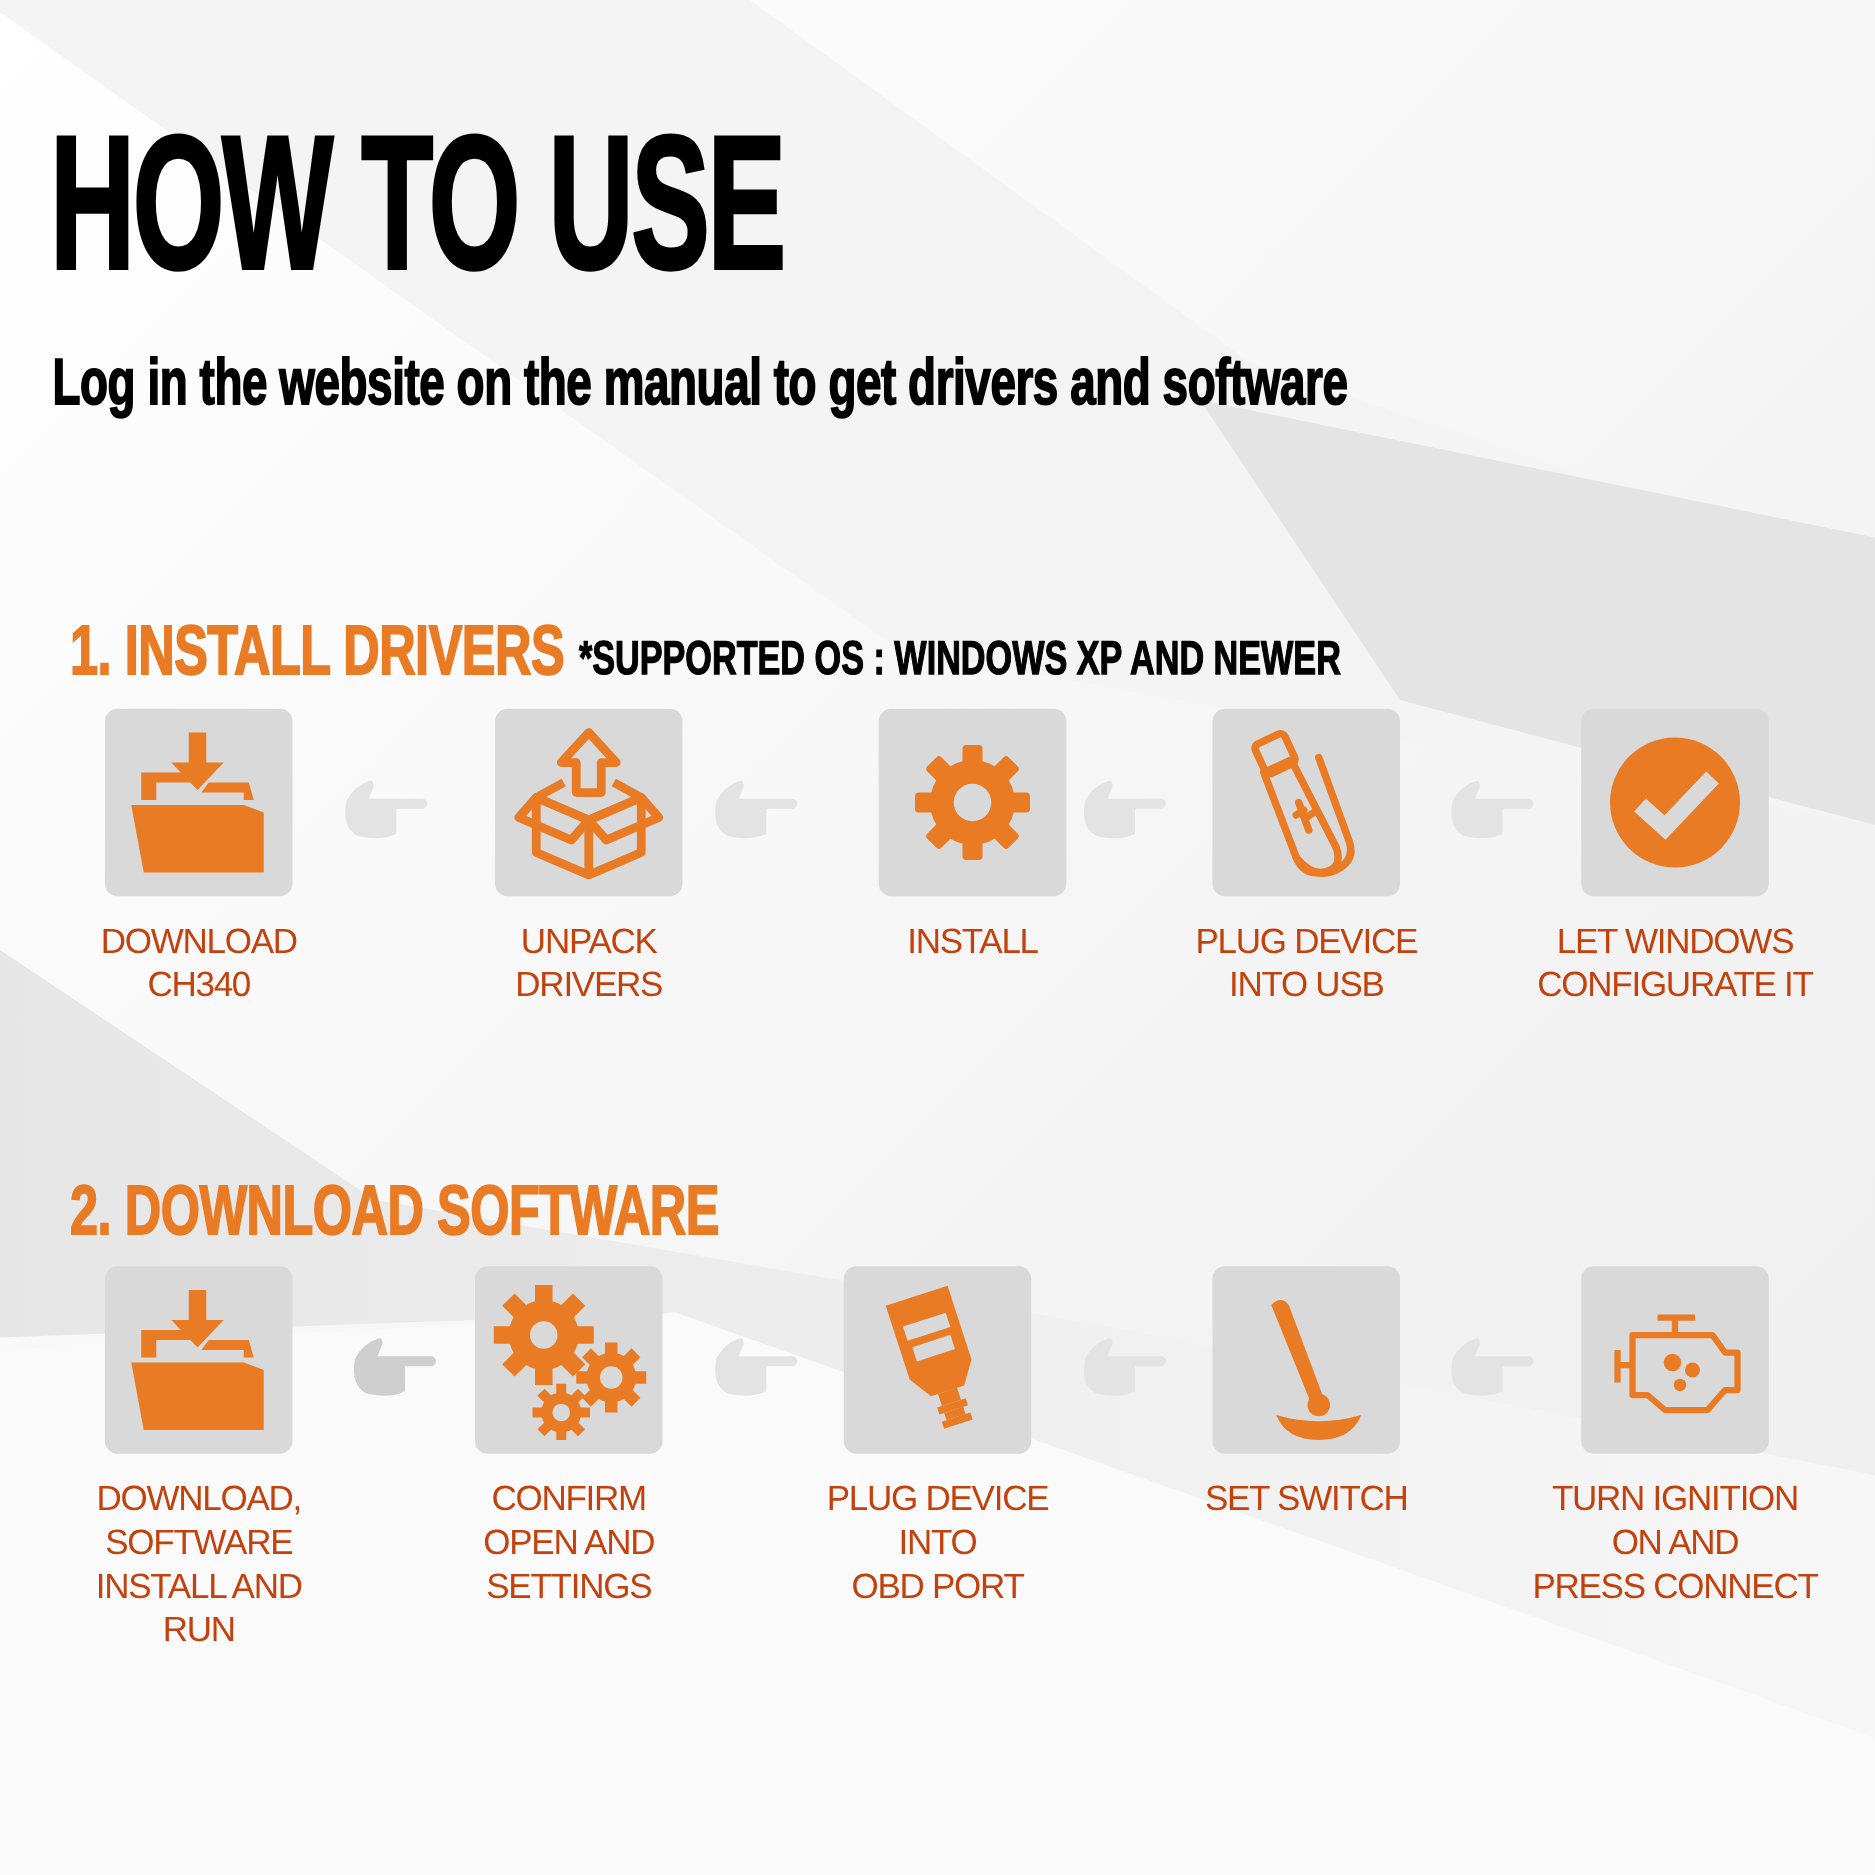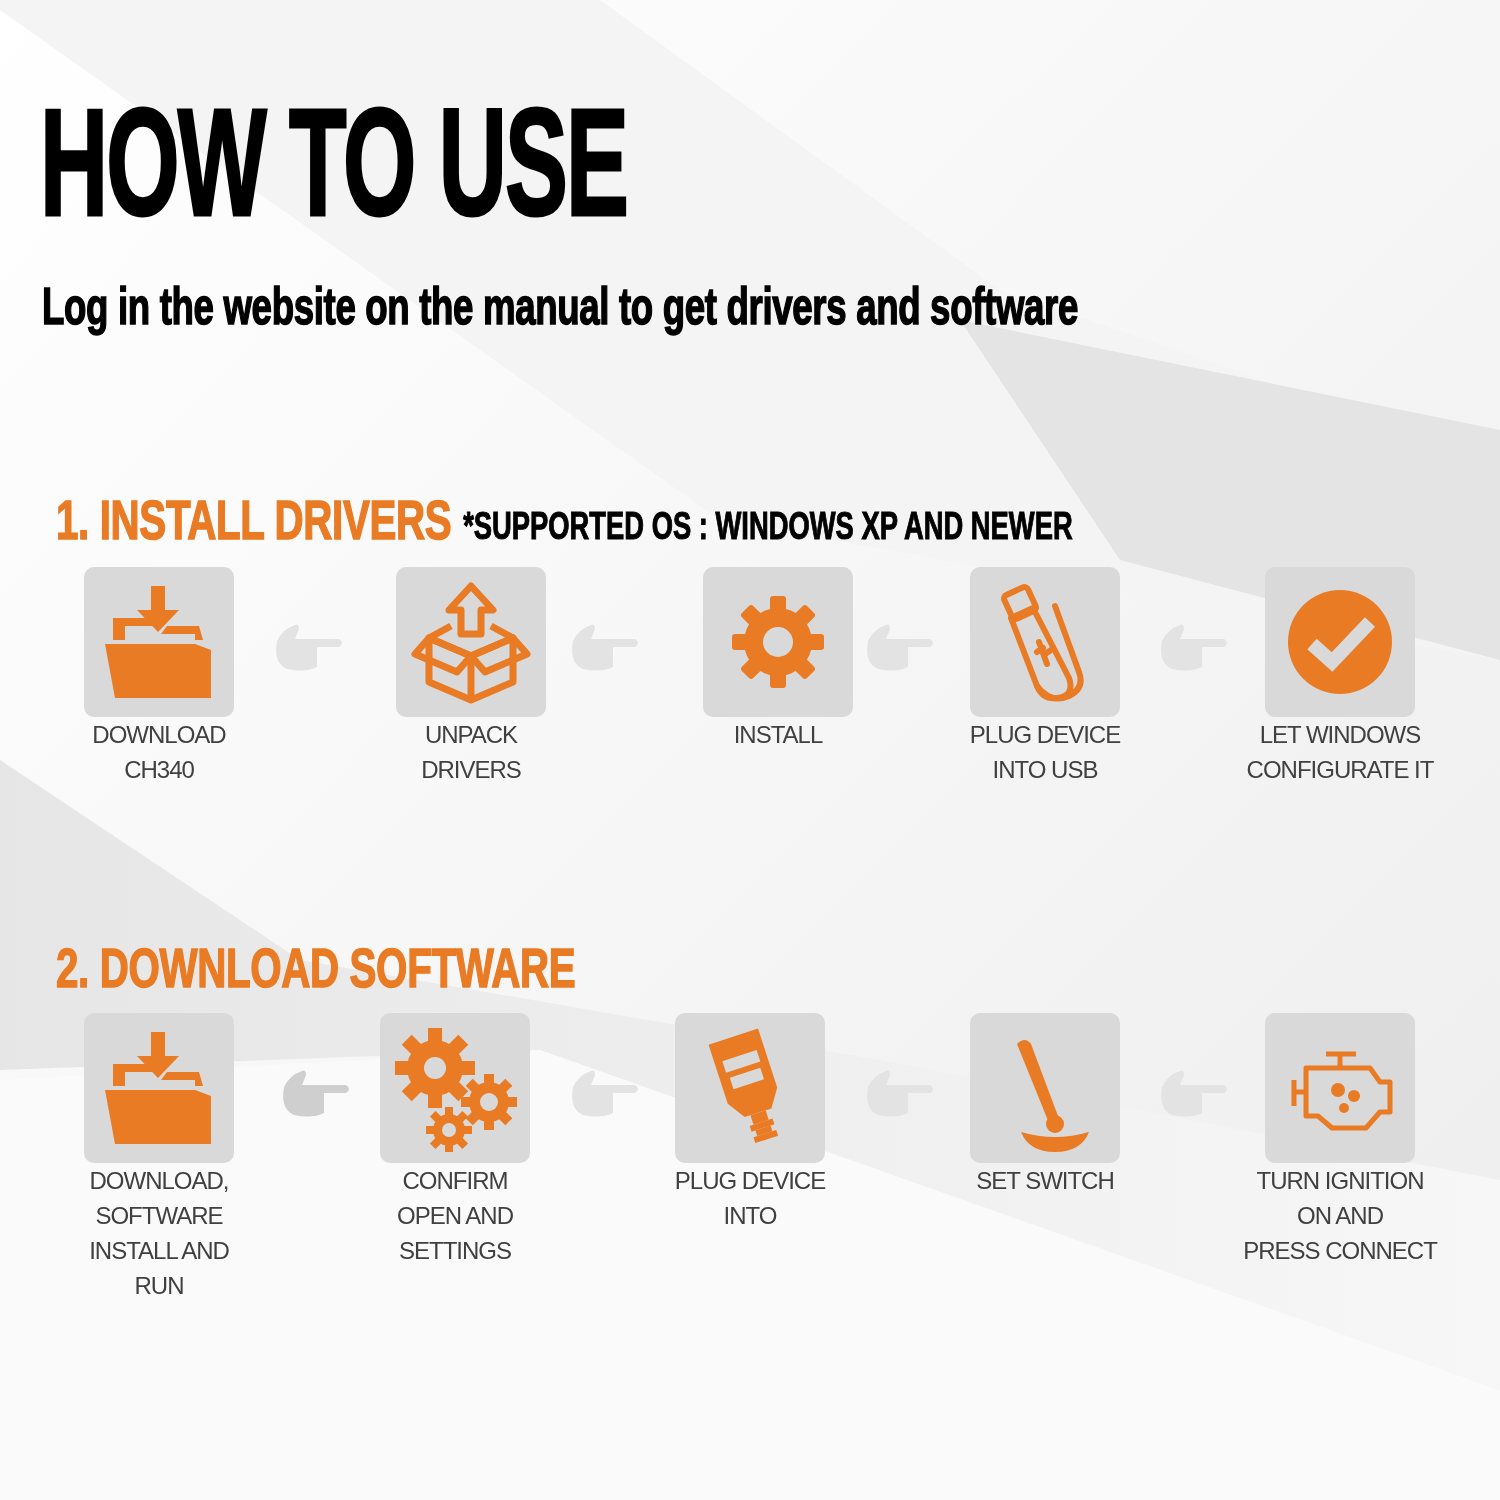--- a/index.html
+++ b/index.html
@@ -44,21 +44,21 @@
   .row2 { top: 1013px; }
   .step {
     position: absolute; width: 300px; text-align: center;
   }
   .icon-box {
     width: 150px; height: 150px; margin: 0 auto; border-radius: 10px;
     background: #d9d9d9; display: flex; align-items: center; justify-content: center;
   }
   .icon-box svg { width: 128px; height: 128px; }
   .label {
-    margin-top: 0; font-size: 24px; line-height: 35px; color: #404040;
+    margin-top: 18px; font-size: 28px; line-height: 35px; color: #c2410c;
     letter-spacing: -1px;
   }
   .label span { display: block; }
   .label .b { font-weight: 400; }
   .hand {
     position: absolute; width: 80px; height: 60px;
   }
   .hand svg { width: 80px; height: 60px; }
 </style>
 </head>
@@ -304,20 +304,21 @@
       </g>
           <g fill="#d9d9d9" transform="rotate(-18 64 64)">
         <rect x="46" y="30" width="36" height="12"></rect>
             <rect x="48" y="48" width="32" height="12"></rect>
       </g>
         </svg>
     </div>
     <div class="label">
       <span>PLUG DEVICE</span>
       <span>INTO</span>
+      <span>OBD PORT</span>
     </div>
   </div>
   <div class="hand" style="left:856px;top:48px">
     <svg viewBox="0 0 80 60">
         <path d="M12,26 Q18,14 30,10 Q34,8 34,14 L30,24 L74,24 Q80,28 74,32 L52,32 L52,52 Q40,58 22,54 Q8,48 12,26 Z" fill="#e3e3e3"></path>
       </svg>
   </div>
   <div class="step" style="left:895px">
     <div class="icon-box">
       <svg viewBox="0 0 128 128">

